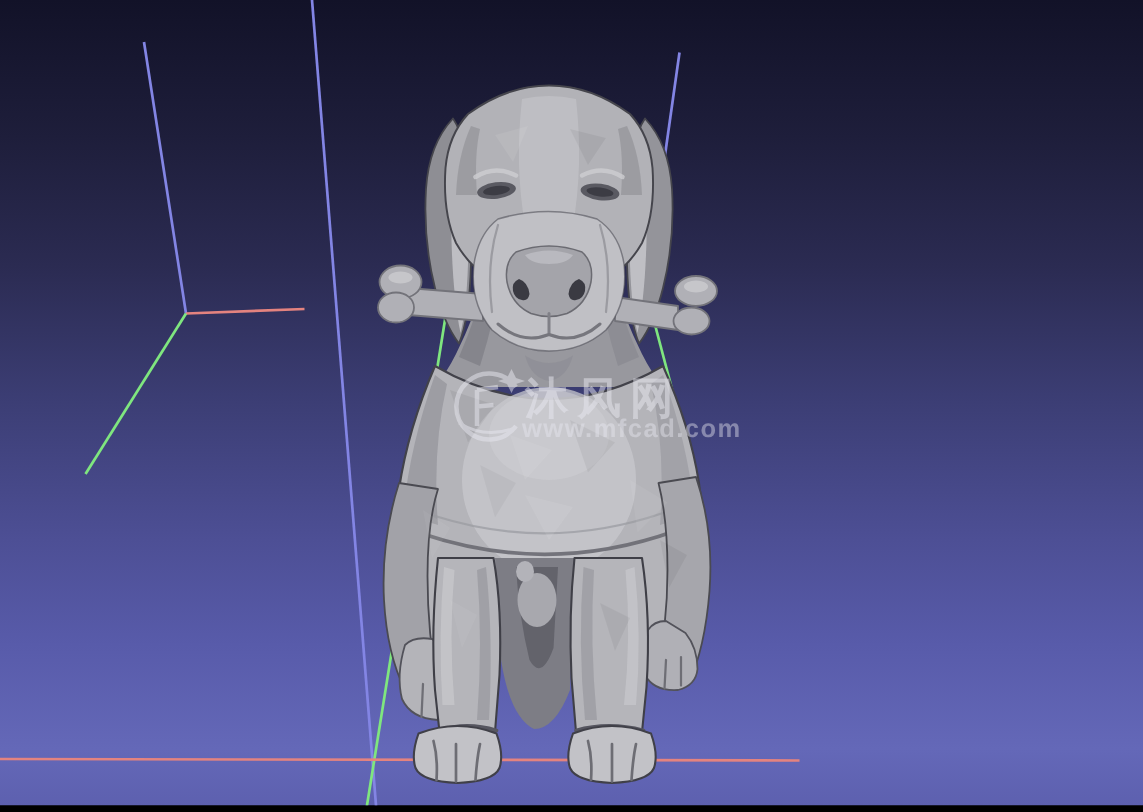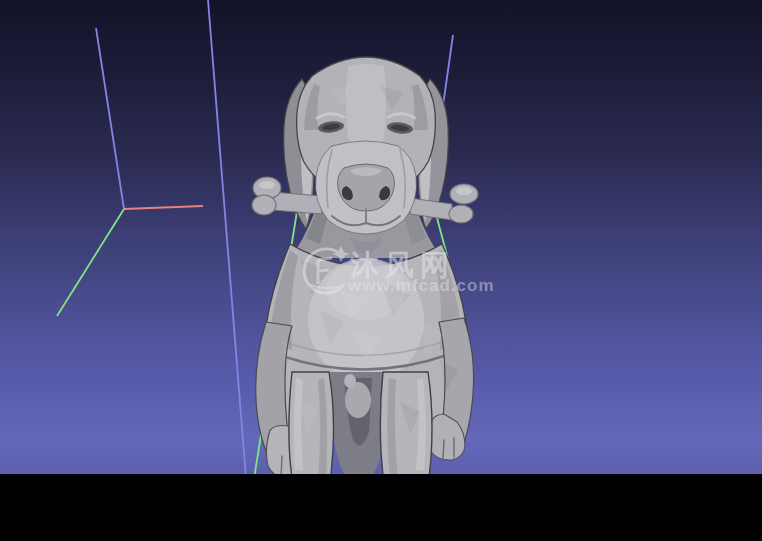--- a/index.html
+++ b/index.html
@@ -1,18 +1,18 @@
 <!DOCTYPE html>
 <html><head>
 <meta charset="utf-8">
 <style>
   html,body{margin:0;padding:0;background:#000;}
   .viewport{
     position:relative;
-    width:762px;height:474px;
+    width:762px;height:537px;
     overflow:hidden;
     background:linear-gradient(180deg,
       #121228 0%,
       #1e1e3b 17%,
       #2b2b52 33%,
       #3c3e75 50%,
       #4d4f95 67%,
       #585baa 80%,
       #6468b8 93%,
       #5d60af 100%);

